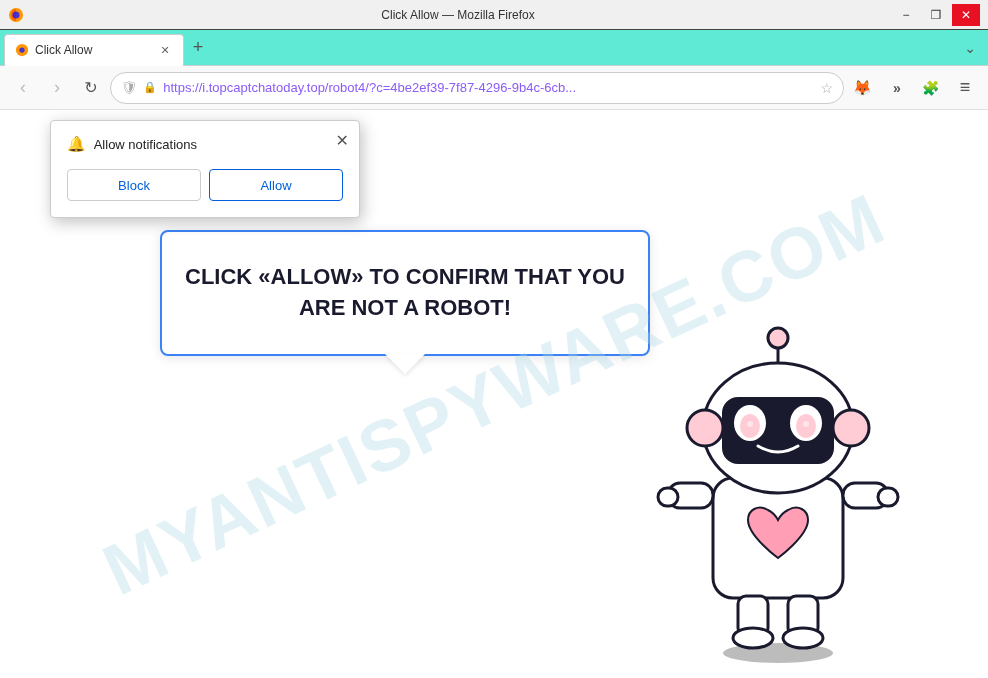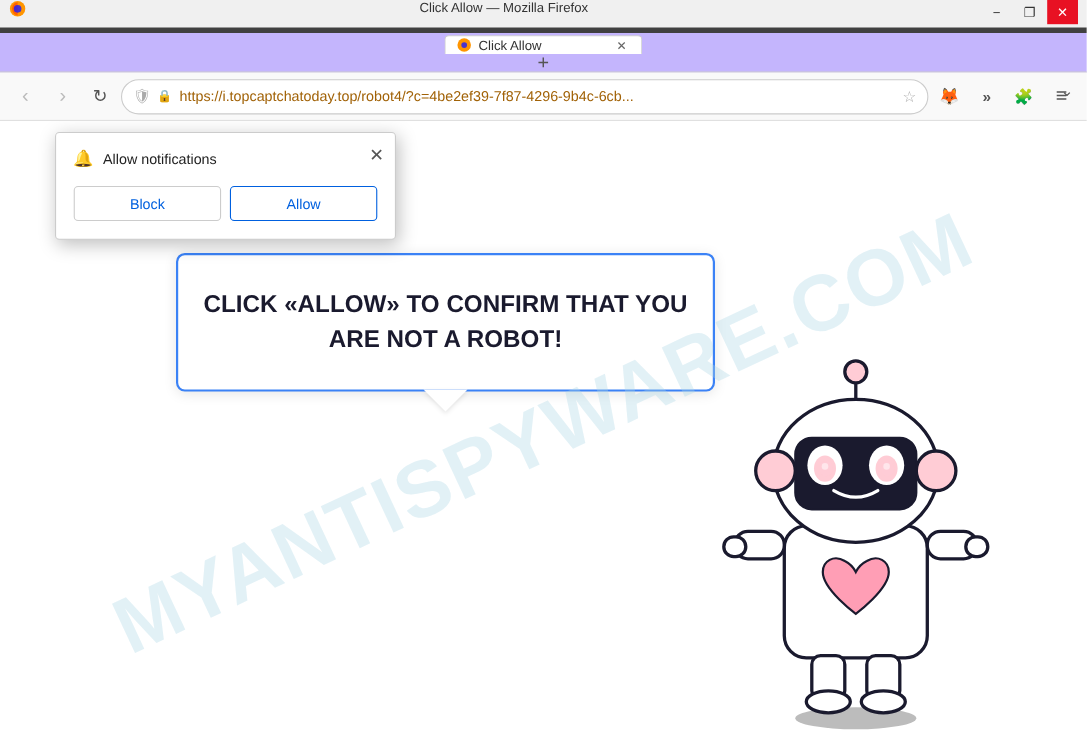--- a/index.html
+++ b/index.html
@@ -1,49 +1,48 @@
 <!DOCTYPE html>
 <html><head>
   <meta charset="utf-8">
   <style>
     * { margin: 0; padding: 0; box-sizing: border-box; }
     body { width: 988px; height: 678px; overflow: hidden; font-family: Arial, sans-serif; background: #fff; }
 
     
     .titlebar {
       display: flex;
-      align-items: flex-start;
+      align-items: center;
       justify-content: space-between;
       background: #f0f0f0;
       height: 30px;
       padding: 0 8px;
-      border-bottom: 5px solid #404040;
+      border-bottom: 1px solid #404040;
       user-select: none;
     }
     .titlebar-left { display: flex; align-items: center; gap: 6px; }
     .firefox-icon { width: 16px; height: 16px; }
     .titlebar-title { font-size: 12px; color: #333; flex: 1; text-align: center; }
     .titlebar-controls { display: flex; gap: 2px; }
     .titlebar-btn {
       width: 28px; height: 22px;
       display: flex; align-items: center; justify-content: center;
       font-size: 12px; cursor: pointer; background: transparent; border: none;
       color: #333;
     }
     .titlebar-btn.close { background: #e81123; color: white; }
 
     
     .tabbar {
       display: flex;
       align-items: center;
-      background: #c4b5fd;
+      background: #5eead4;
       height: 36px;
       padding: 0 4px;
       border-bottom: 1px solid #ccc;
-      flex-direction: column;
     }
     .tab {
       display: flex; align-items: center;
       background: #fff;
       border: 1px solid #ccc;
       border-bottom: none;
       border-radius: 4px 4px 0 0;
       padding: 0 10px;
       height: 32px;
       min-width: 180px;
@@ -106,21 +105,21 @@
       border: 1px solid #ccc;
       border-radius: 20px;
       height: 32px;
       padding: 0 10px;
       gap: 6px;
       font-size: 13px;
       color: #333;
     }
     .shield-icon { font-size: 13px; color: #aaa; }
     .lock-icon { font-size: 11px; color: #aaa; }
-    .url-text { flex: 1; font-size: 13px; color: #a16207; overflow: hidden; white-space: nowrap; text-overflow: ellipsis; }
+    .url-text { flex: 1; font-size: 13px; color: #8b5cf6; overflow: hidden; white-space: nowrap; text-overflow: ellipsis; }
     .star-icon { font-size: 14px; color: #aaa; cursor: pointer; }
     .nav-extras { display: flex; gap: 4px; align-items: center; }
 
     
     .browser-content {
       width: 988px;
       height: calc(678px - 30px - 36px - 44px);
       background: #fff;
       position: relative;
       overflow: hidden;

